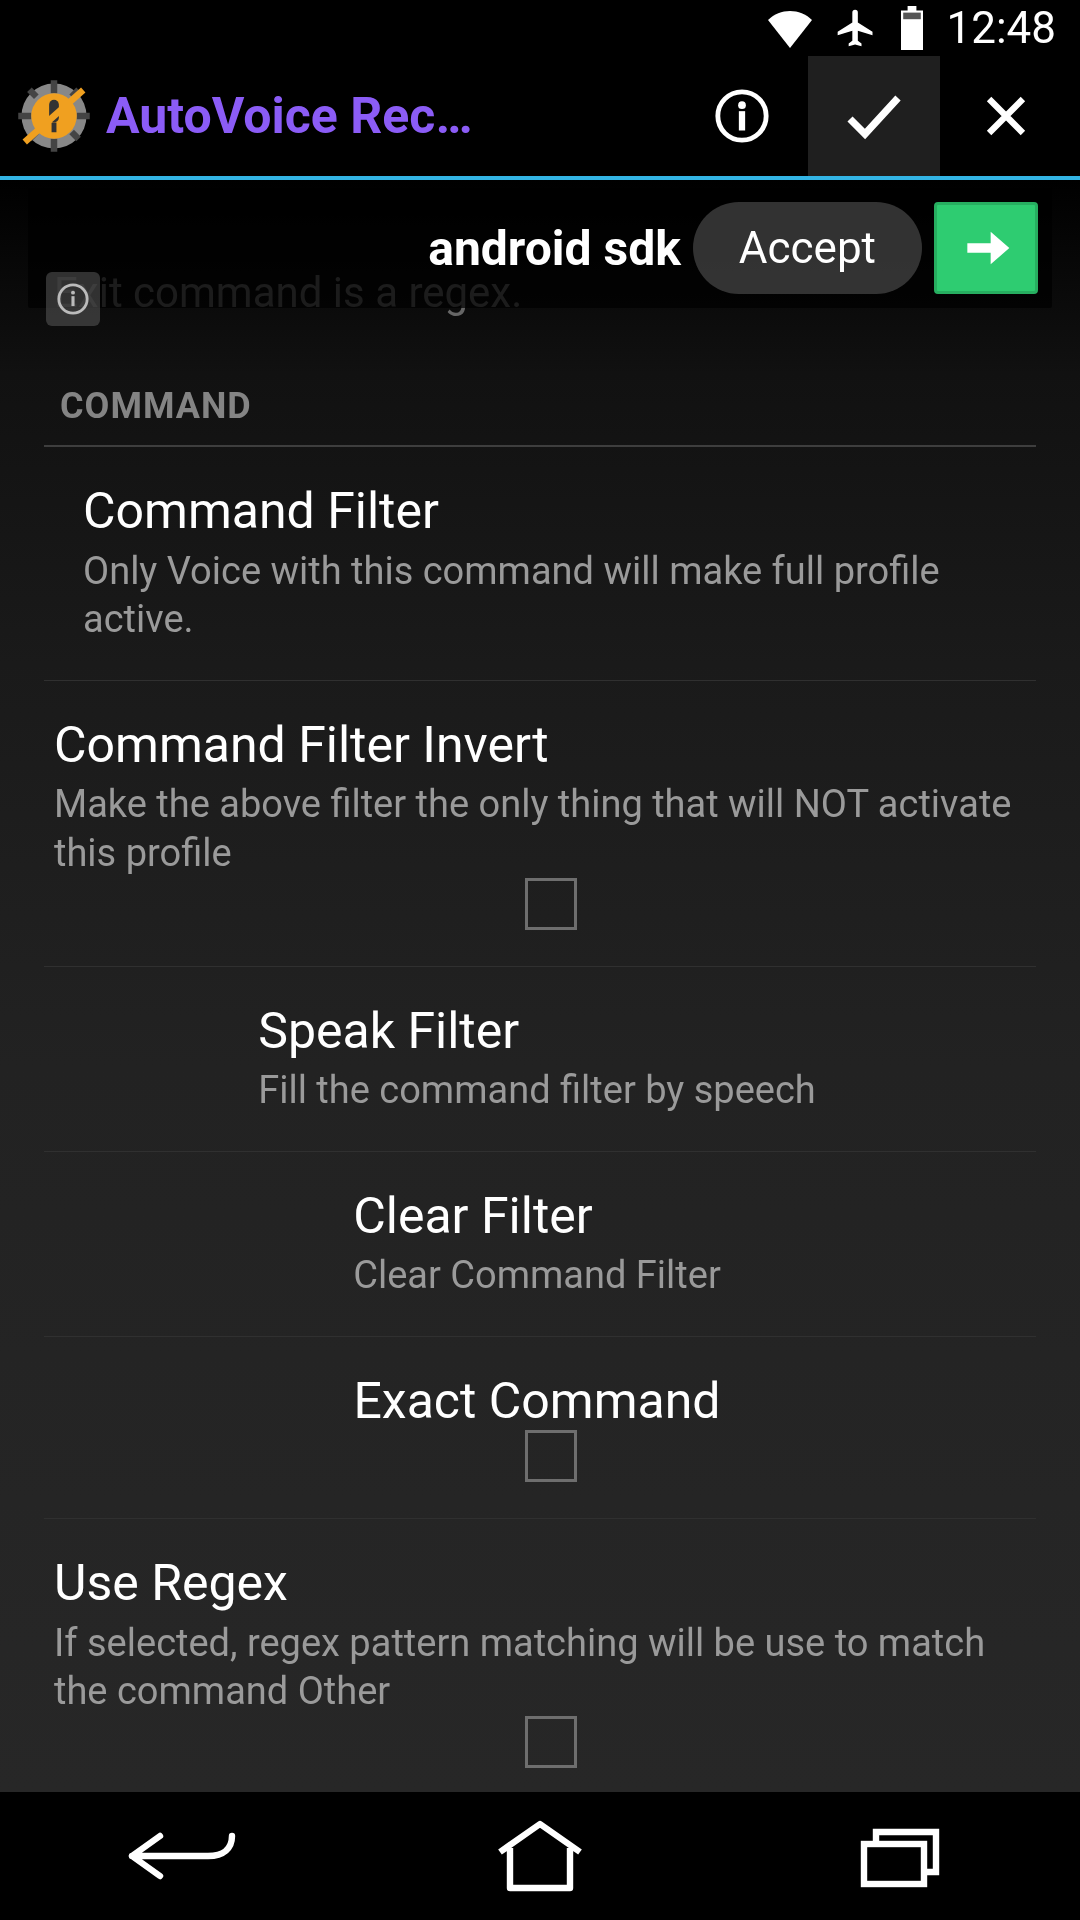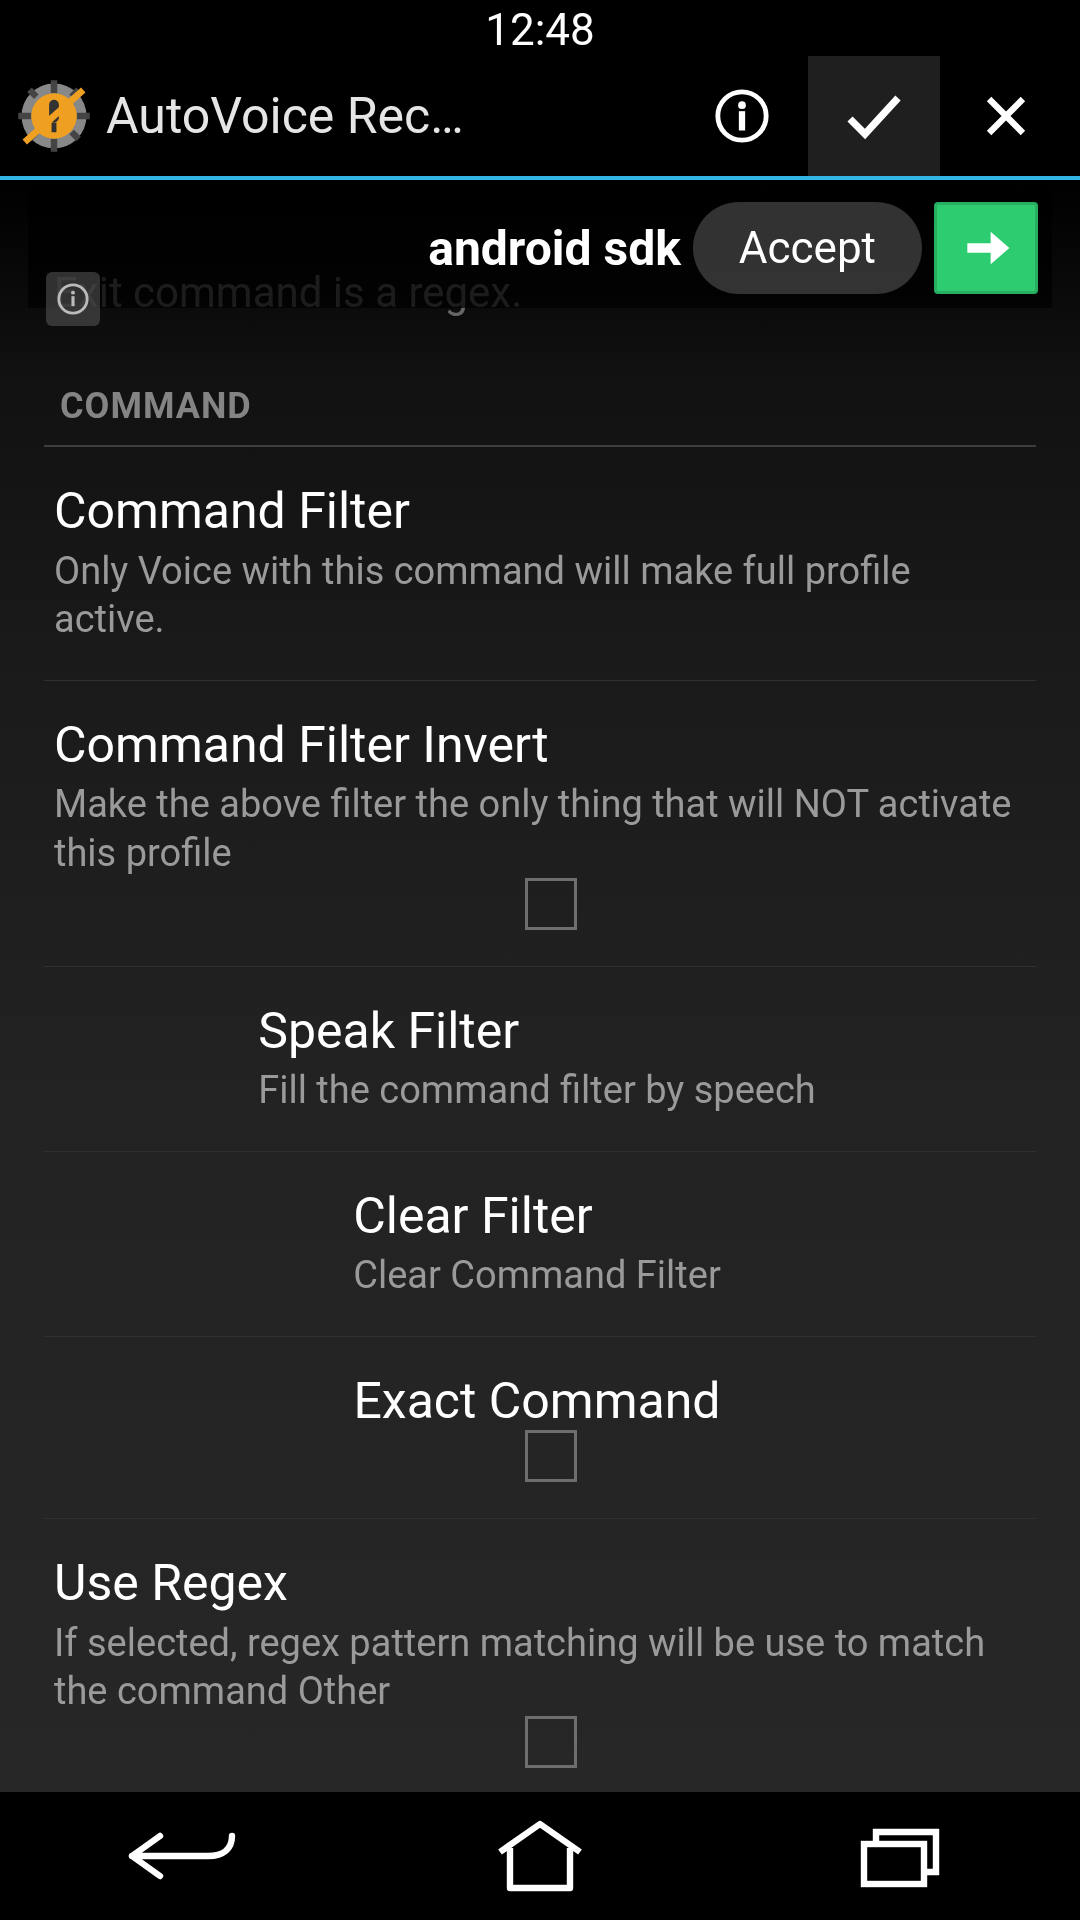--- a/index.html
+++ b/index.html
@@ -1,36 +1,36 @@
 <!DOCTYPE html>
 <html><head>
 <meta charset="utf-8">
 <style>
   * { margin: 0; padding: 0; box-sizing: border-box; }
   html, body { width: 1080px; height: 1920px; background: #000; font-family: Roboto, "Helvetica Neue", Arial, sans-serif; color: #eee; overflow: hidden; }
-  .status-bar { height: 56px; display: flex; align-items: center; justify-content: flex-end; padding: 0 24px; gap: 20px; flex-direction: column; }
+  .status-bar { height: 56px; display: flex; align-items: center; justify-content: flex-end; padding: 0 24px; gap: 20px; }
   .status-bar .clock { font-size: 44px; color: #fff; }
   .icon-svg { display: block; }
   .action-bar { height: 120px; display: flex; align-items: center; padding: 0 8px; }
   .app-icon { width: 92px; display:flex; align-items:center; justify-content:center; }
-  .app-title { flex: 1; font-size: 50px; color: #e5e5e5; font-weight: 400; white-space: nowrap; overflow: hidden; text-overflow: ellipsis; padding-left: 6px; }
+  .app-title { flex: 1; font-size: 50px; color: #8b5cf6; font-weight: 700; white-space: nowrap; overflow: hidden; text-overflow: ellipsis; padding-left: 6px; }
   .ab-btn { width: 132px; height: 120px; display: flex; align-items: center; justify-content: center; }
   .ab-btn.highlight { background: rgba(255,255,255,0.12); }
   .blue-divider { height: 4px; background: #33b5e5; }
   .gradient-bg { background: linear-gradient(180deg, #000 0%, #111 12%, #1a1a1a 30%, #222 55%, #272727 100%); height: 1612px; position: relative; }
   .floating-bar { position: absolute; left: 28px; right: 28px; top: 8px; height: 120px; background: rgba(0,0,0,0.72); display: flex; align-items: center; padding: 0 14px 0 86px; gap: 12px; border-radius: 2px; text-align: right; }
   .floating-bar .fb-info { position: absolute; left: 18px; bottom: -18px; width: 54px; height: 54px; background: rgba(90,90,90,0.55); border-radius: 6px; display:flex; align-items:center; justify-content:center; }
   .fb-text { flex: 1; color: #fff; font-size: 48px; font-weight: 700; }
   .fb-accept { background: rgba(110,110,110,0.45); color: #fff; font-size: 44px; padding: 20px 46px; border-radius: 48px; }
   .fb-go { width: 104px; height: 92px; background: #2ecc71; border: 3px solid #27ae60; display:flex; align-items:center; justify-content:center; border-radius: 4px; }
   .content { position: absolute; left: 0; right: 0; top: 0; bottom: 0; padding: 0 0; }
   .peek { color: #666; font-size: 42px; padding: 88px 54px 0 54px; }
   .section-header { color: #848484; font-size: 36px; font-weight: 700; letter-spacing: 1px; padding: 68px 60px 10px 60px; }
   .section-line { height: 2px; background: #3e3e3e; margin: 8px 44px 0 44px; }
-  .item { display: flex; align-items: center; padding: 36px 60px 36px 54px; }
+  .item { display: flex; align-items: center; padding: 36px 60px 36px 54px; margin-left: 29px; }
   .item + .item { border-top: 1px solid #303030; margin: 0 44px; padding-left: 10px; padding-right: 16px; flex-direction: column; }
   .item .txt { flex: 1; }
   .item .title { font-size: 50px; color: #fff; font-weight: 400; line-height: 1.15; }
   .item .desc { font-size: 38px; color: #9a9a9a; line-height: 1.28; margin-top: 6px; }
   .chk { width: 52px; height: 52px; border: 3px solid #6e6e6e; margin-left: 28px; flex: 0 0 auto; }
   .navbar { height: 128px; display: flex; align-items: center; justify-content: space-around; background: #000; }
   .nav-btn { width: 300px; height: 100px; display:flex; align-items:center; justify-content:center; }
 </style>
 </head>
 <body>

